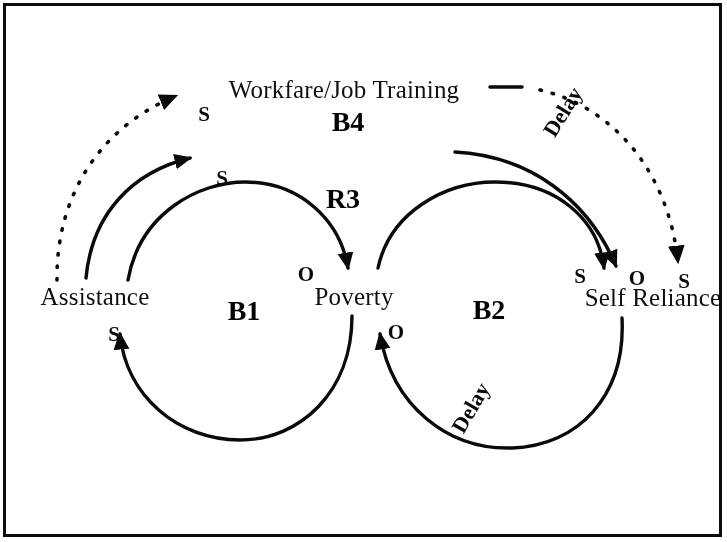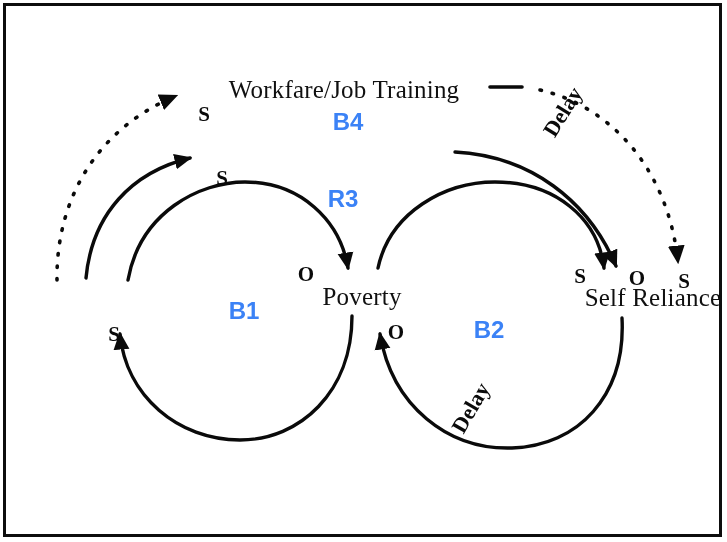--- a/index.html
+++ b/index.html
@@ -36,24 +36,24 @@
     position: absolute;
     font-family: "Liberation Serif", serif;
     font-size: 25px;
     color: #101010;
     white-space: nowrap;
     letter-spacing: 0.2px;
     transform: translate(-50%, -50%);
   }
   .loop-label {
     position: absolute;
-    font-family: Liberation Sans, sans-serif;
+    font-family: Liberation Serif, serif;
     font-weight: bold;
-    font-size: 24px;
-    color: #3b82f6;
+    font-size: 28px;
+    color: #000000;
     white-space: nowrap;
     transform: translate(-50%, -50%);
   }
   .polarity {
     position: absolute;
     font-family: "Liberation Serif", serif;
     font-weight: bold;
     font-size: 21px;
     color: #0a0a0a;
     white-space: nowrap;
@@ -106,28 +106,29 @@
 
     
      Workfare/Job Training (arrowhead, S) --&gt;
     <path d="M 57 280 C 56 198 98 128 176 96" fill="none" stroke="#0a0a0a" stroke-width="3.6" stroke-linecap="round" stroke-dasharray="1.5 11" marker-end="url(#arrowDotted)"></path>
 
      Self Reliance (arrowhead, S) --&gt;
     <path d="M 490 87 L 522 87" fill="none" stroke="#0a0a0a" stroke-width="3.6" stroke-linecap="round"></path>
     <path d="M 540 90 C 610 106 668 168 678 262" fill="none" stroke="#0a0a0a" stroke-width="3.6" stroke-linecap="round" stroke-dasharray="1.5 11" marker-end="url(#arrowDotted)"></path>
   </svg>
 
-  <div class="node-label" style="left:362px; top:297px;">Poverty</div>
+  <div class="node-label" style="left:95px; top:297px;">Assistance</div>
+  <div class="node-label" style="left:354px; top:297px;">Poverty</div>
   <div class="node-label" style="left:624px; top:298px;margin-left:29px;">Self Reliance</div>
   <div class="node-label" style="left:344px; top:90px;">Workfare/Job Training</div>
 
   <div class="loop-label" style="left:348px; top:122px;">B4</div>
   <div class="loop-label" style="left:343px; top:199px;">R3</div>
   <div class="loop-label" style="left:244px; top:311px;">B1</div>
-  <div class="loop-label" style="left:489px; top:330px;">B2</div>
+  <div class="loop-label" style="left:489px; top:310px;">B2</div>
 
   <div class="polarity" style="left:204px; top:114px;">S</div>
   <div class="polarity" style="left:222px; top:178px;">S</div>
   <div class="polarity" style="left:306px; top:274px;">O</div>
   <div class="polarity" style="left:114px; top:334px;">S</div>
   <div class="polarity" style="left:396px; top:332px;">O</div>
   <div class="polarity" style="left:580px; top:276px;">S</div>
   <div class="polarity" style="left:637px; top:278px;">O</div>
   <div class="polarity" style="left:684px; top:281px;">S</div>
 

